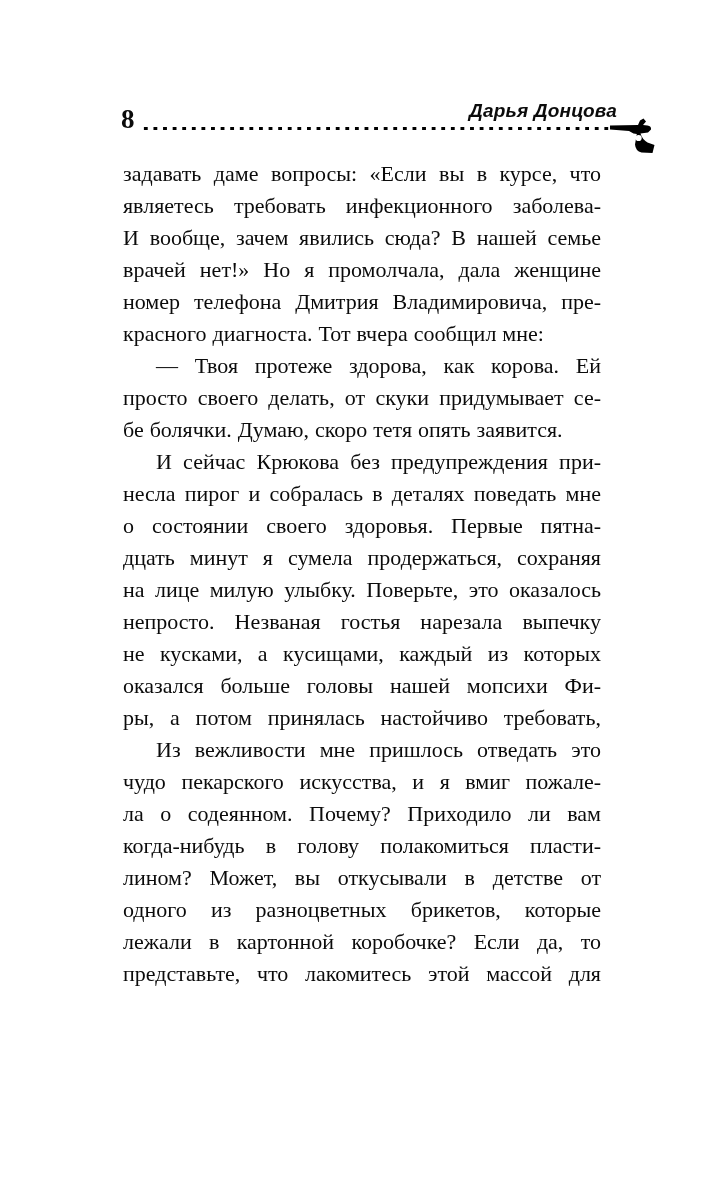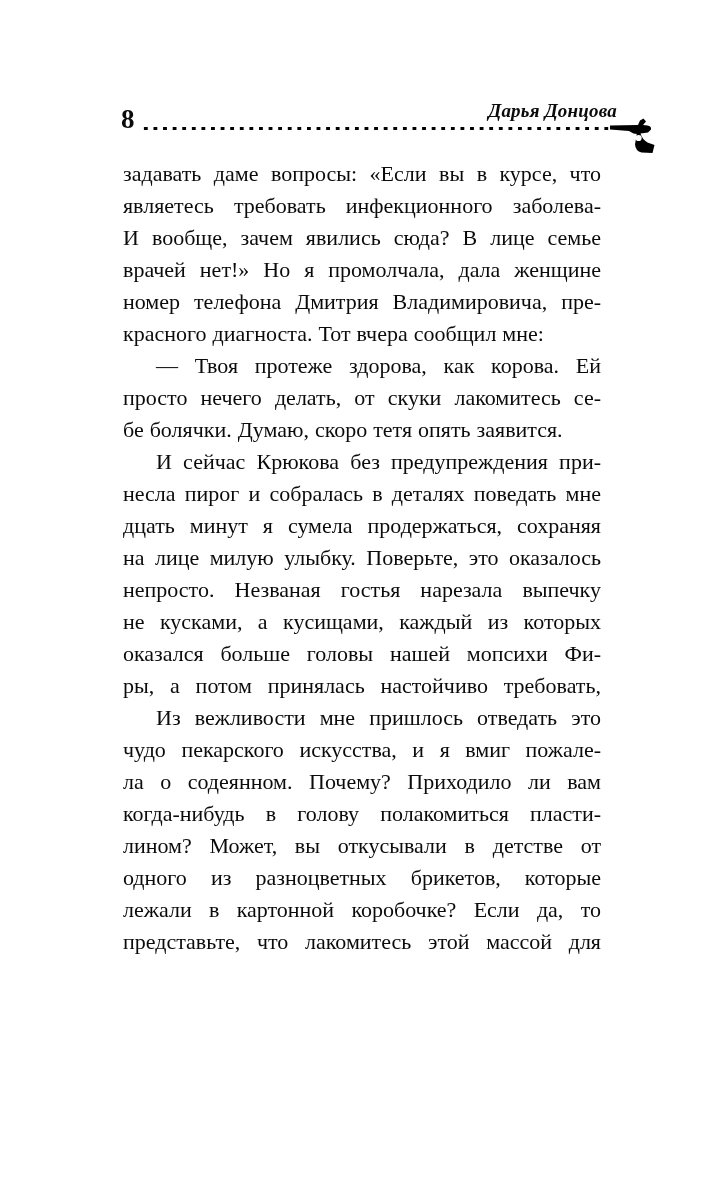--- a/index.html
+++ b/index.html
@@ -12,21 +12,21 @@
     font-family: "Liberation Serif", serif;
     overflow: hidden;
   }
 
   
   .running-head { position:absolute; left:0; top:0; width:715px; height:160px; }
   .author {
     position: absolute;
     top: 101px;
     right: 98px;
-    font-family: Liberation Serif, serif;
+    font-family: Liberation Sans, sans-serif;
     font-weight: bold;
     font-style: italic;
     font-size: 19px;
     line-height: 20px;
     letter-spacing: 0.2px;
   }
   .page-num {
     position: absolute;
     left: 121px;
     top: 105px;
@@ -89,33 +89,34 @@
            Q32 21 37.5 24.5 L44.5 27 L42.5 35 L31.5 34.5
            Q25.5 33 25 26.5 L26.8 16 L23.5 15.5 L19 13 L0 11.5 Z"></path>
       <circle cx="28.6" cy="20" r="3.1" fill="#fff"></circle>
     </svg>
   </div>
 
   <main class="body-text">
       <div class="paragraph">
         <div class="line">задавать даме вопросы: «Если вы в курсе, что</div>
         <div class="line">являетесь требовать инфекционного заболева-</div>
-        <div class="line">И вообще, зачем явились сюда? В лице семье</div>
+        <div class="line">И вообще, зачем явились сюда? В нашей семье</div>
         <div class="line">врачей нет!» Но я промолчала, дала женщине</div>
         <div class="line">номер телефона Дмитрия Владимировича, пре-</div>
         <div class="line last-left">красного диагноста. Тот вчера сообщил мне:</div>
       </div>
       <div class="paragraph">
         <div class="line indent">— Твоя протеже здорова, как корова. Ей</div>
-        <div class="line">просто нечего делать, от скуки лакомитесь се-</div>
+        <div class="line">просто своего делать, от скуки придумывает се-</div>
         <div class="line last-left">бе болячки. Думаю, скоро тетя опять заявится.</div>
       </div>
       <div class="paragraph">
         <div class="line indent">И сейчас Крюкова без предупреждения при-</div>
         <div class="line">несла пирог и собралась в деталях поведать мне</div>
+        <div class="line">о состоянии своего здоровья. Первые пятна-</div>
         <div class="line">дцать минут я сумела продержаться, сохраняя</div>
         <div class="line">на лице милую улыбку. Поверьте, это оказалось</div>
         <div class="line">непросто. Незваная гостья нарезала выпечку</div>
         <div class="line">не кусками, а кусищами, каждый из которых</div>
         <div class="line">оказался больше головы нашей мопсихи Фи-</div>
         <div class="line">ры, а потом принялась настойчиво требовать,</div>
       </div>
       <div class="paragraph">
         <div class="line indent">Из вежливости мне пришлось отведать это</div>
         <div class="line">чудо пекарского искусства, и я вмиг пожале-</div>

